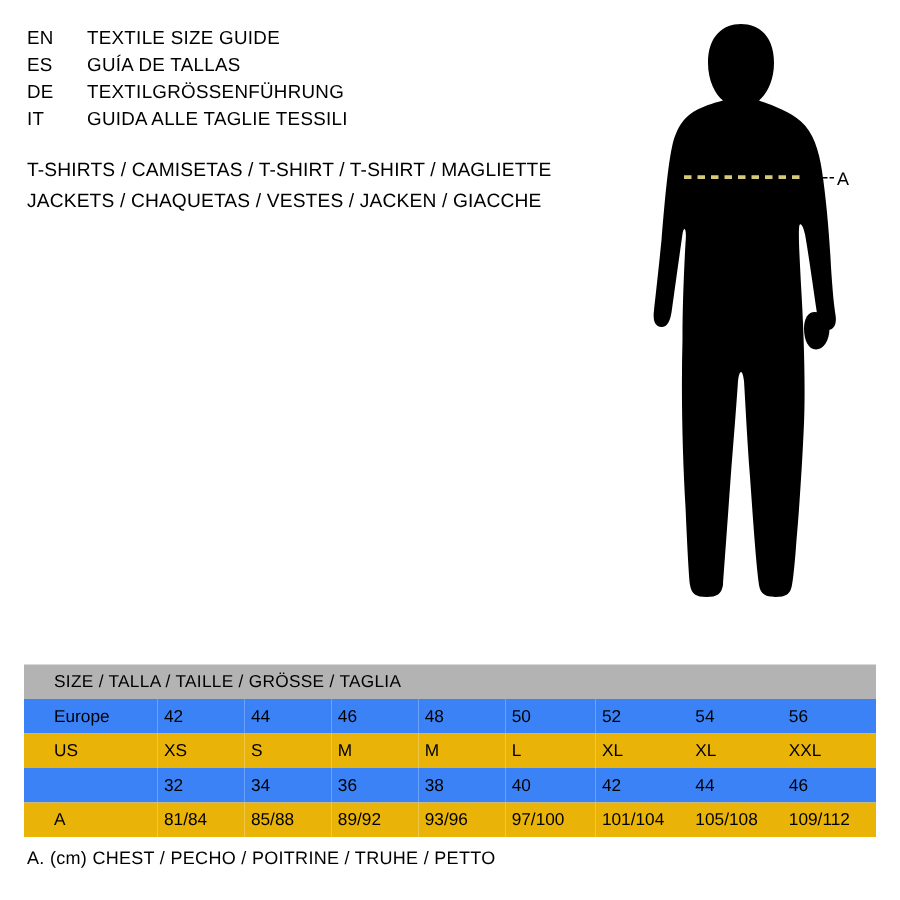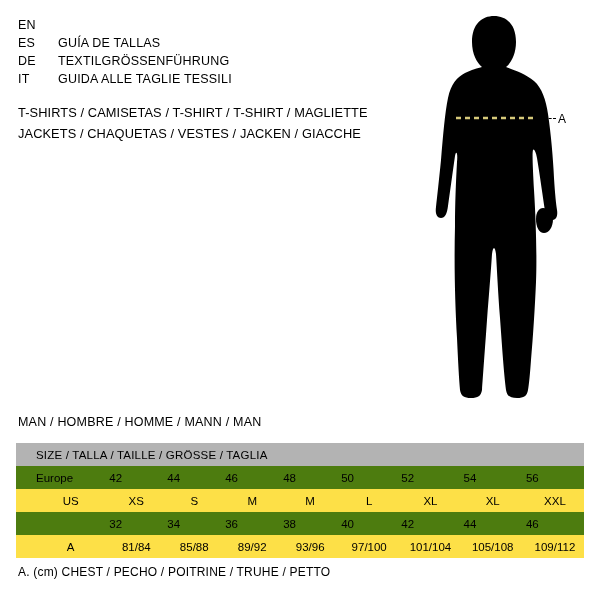--- a/index.html
+++ b/index.html
@@ -107,25 +107,24 @@
     padding: 3px 0 3px 0;
     height: 17px;
     vertical-align: middle;
   }
   table.size-table tr.head td {
     background: #b3b3b3;
     font-size: 11.5px;
     letter-spacing: 0.2px;
   }
   table.size-table tr.shade td {
-    background: #4d7c0f;
+    background: #3b82f6;
   }
   table.size-table tr.plain td {
-    background: #fde047;
-    text-align: center;
+    background: #eab308;
   }
   table.size-table td.label {
     width: 86px;
     padding-left: 20px;
   }
   table.size-table td.val {
     width: 67px;
     padding-left: 4px;
   }
   .footnote {
@@ -139,20 +138,21 @@
   }
 </style>
 </head>
 <body>
 
 <div class="page">
 
   <div class="lang-block">
     <div class="lang-row">
       <span class="lang-code">EN</span>
+      <span class="lang-text">TEXTILE SIZE GUIDE</span>
     </div>
     <div class="lang-row">
       <span class="lang-code">ES</span>
       <span class="lang-text">GUÍA DE TALLAS</span>
     </div>
     <div class="lang-row">
       <span class="lang-code">DE</span>
       <span class="lang-text">TEXTILGRÖSSENFÜHRUNG</span>
     </div>
     <div class="lang-row">
@@ -209,21 +209,20 @@
         Z"></path>
 
       <path fill="#000000" d="M 133,200 C 139,200 143,205 143,211 C 143,219 139,225 134,225 C 129,225 126,219 126,211 C 126,204 129,200 133,200 Z"></path>
 
       <line x1="46" y1="110" x2="126" y2="110" stroke="#d6c97a" stroke-width="2.5" stroke-dasharray="5,4"></line>
     </svg>
     <div class="marker-dashes"></div>
     <div class="marker-label">A</div>
   </div>
 
-  <div class="table-title">MAN / HOMBRE / HOMME / MANN / MAN</div>
 
   <table class="size-table">
     <tbody>
       <tr class="head">
         <td class="label" colspan="9">SIZE / TALLA / TAILLE / GRÖSSE / TAGLIA</td>
       </tr>
       <tr class="shade">
         <td class="label">Europe</td>
         <td class="val">42</td>
         <td class="val">44</td>

